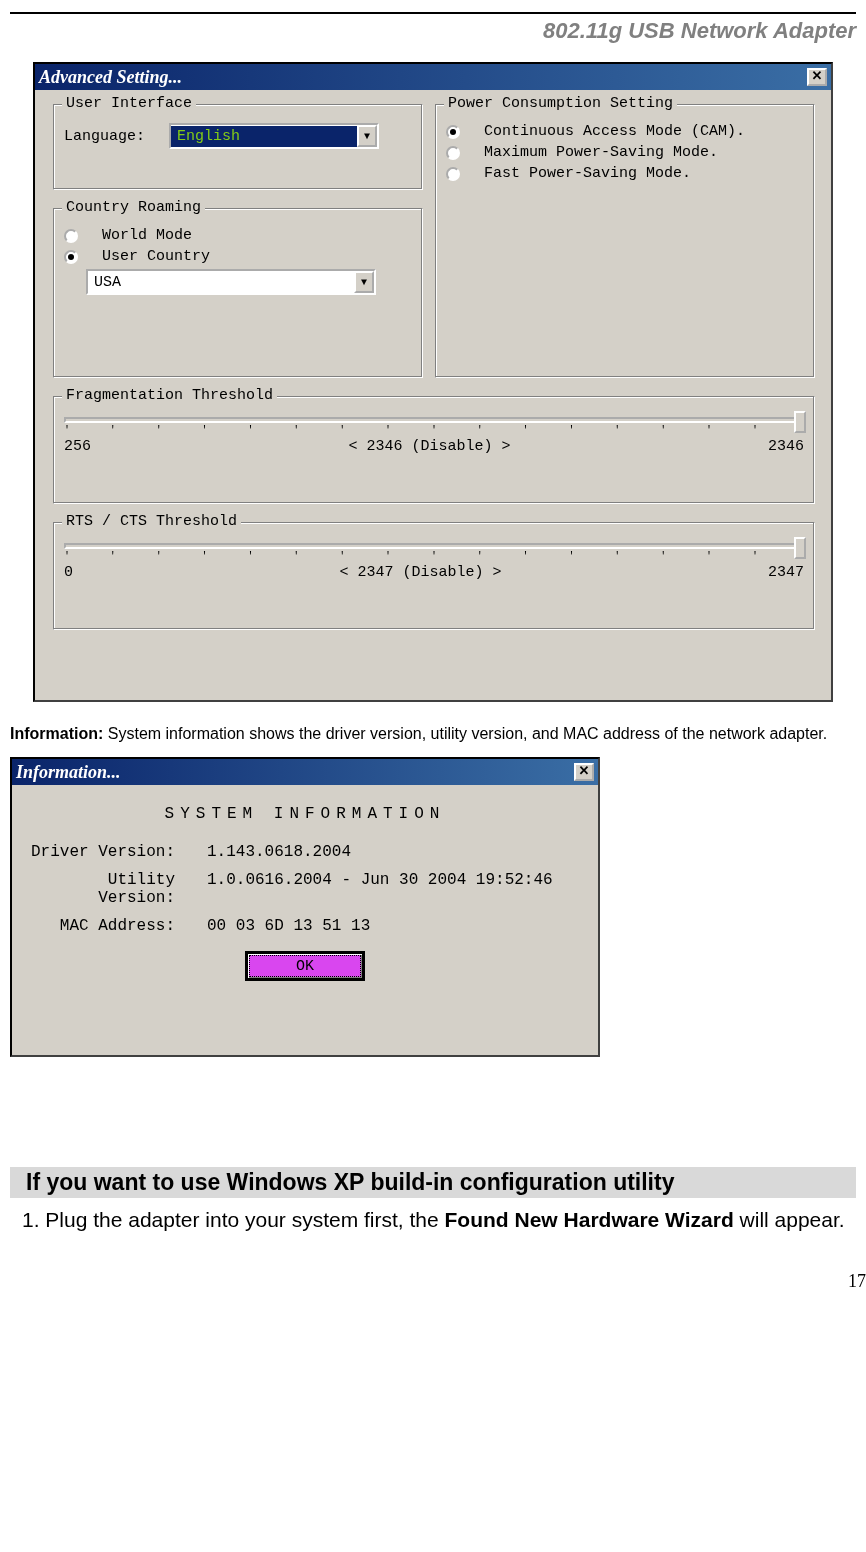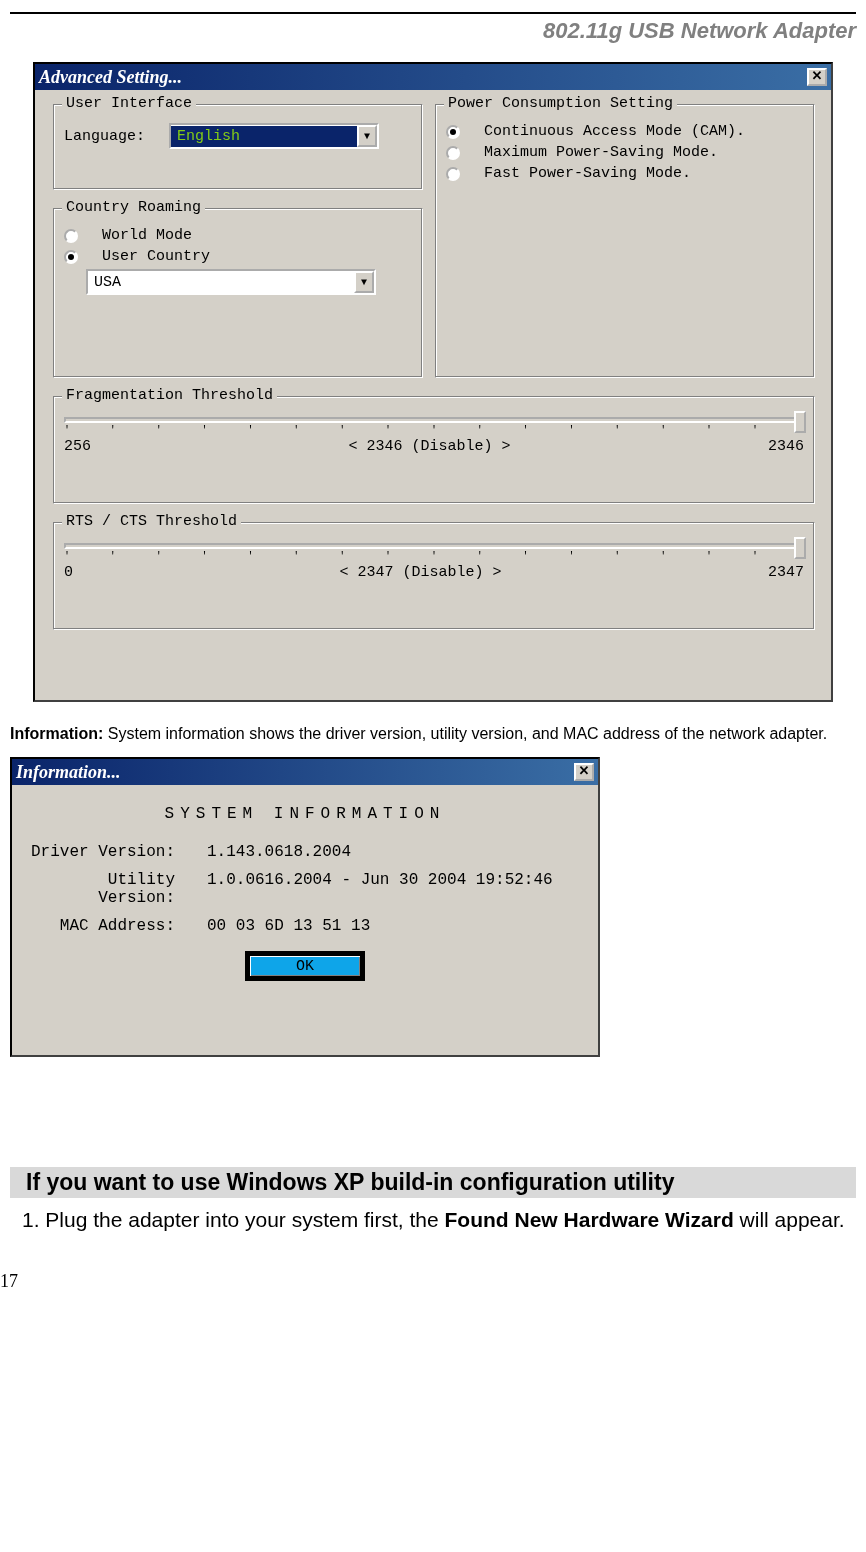--- a/index.html
+++ b/index.html
@@ -127,22 +127,22 @@
     width: 12px; height: 22px;
     background: #d4d0c8;
     border: 2px outset #fff;
   }
   .ticks { display:flex; justify-content:space-between; font-size:10px; margin:0 0 2px 0;}
   .ticks span{color:#000;}
   .slider-labels { display:flex; justify-content:space-between; font-family:"Courier New",monospace; font-size:15px; margin-top:2px;}
   .slider-labels .mid{flex:1;text-align:center;}
   .ok-btn {
     width: 120px; height: 30px;
-    border: 5px solid #000000;
-    background: #0ea5e9;
+    border: 3px solid #000000;
+    background: #d946ef;
     font-family: "Courier New", monospace;
     font-size: 15px;
     box-shadow: inset 1px 1px 0 #fff, inset -1px -1px 0 #808080;
     display:block;
     margin: 16px auto 0 auto;
     outline: 1px dotted #000;
     outline-offset: -5px;
   }
   .sys-info-title {
     text-align:center;
@@ -169,25 +169,25 @@
   }
   .list-item {
     font-family: Arial, sans-serif;
     font-size: 21px;
     line-height: 1.7;
     padding-left: 40px;
     text-indent: -28px;
     margin: 4px 0;
   }
   .page-num {
-    text-align:left;
+    text-align:right;
     font-family:"Times New Roman",serif;
     font-size:18px;
     position:absolute;
-    bottom:10px; left:0; right:16px;
+    bottom:10px; left:0; right:0;
   }
 </style>
 </head>
 <body>
 
 <div class="page">
   <div class="header-line"></div>
   <div class="header-text">802.11g USB Network Adapter</div>
 
   <div class="dialog advanced">

